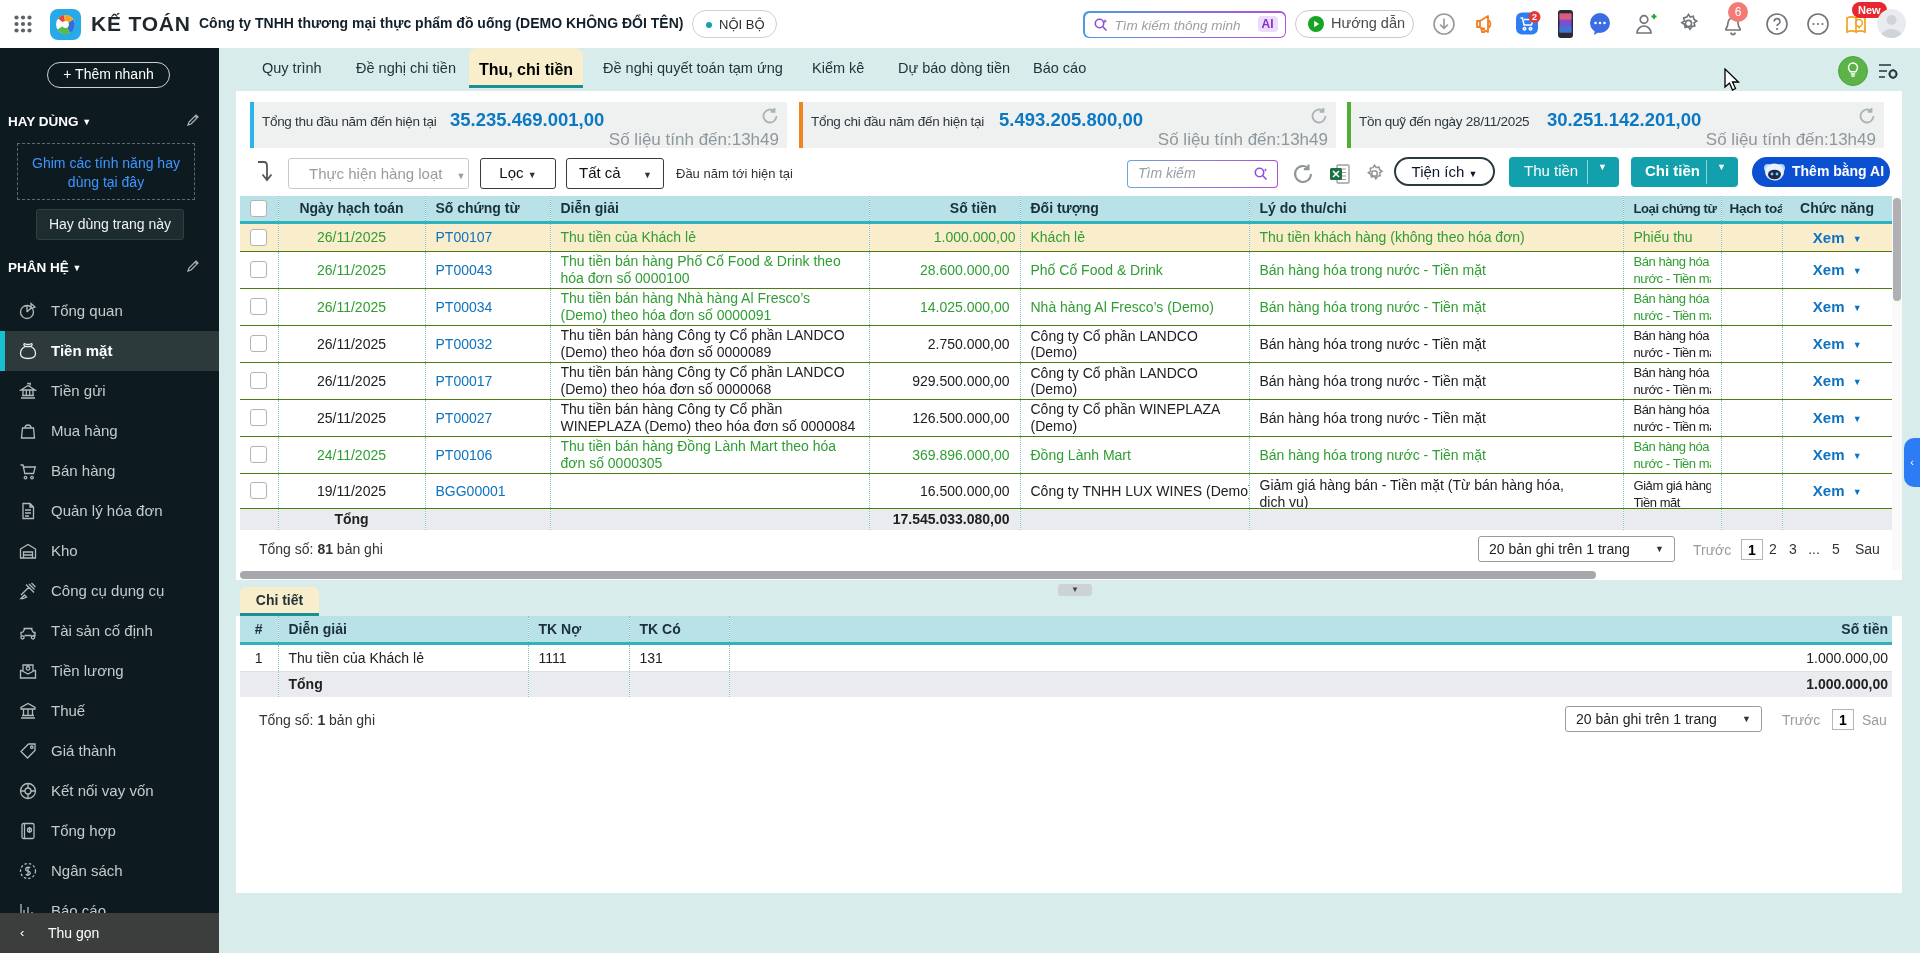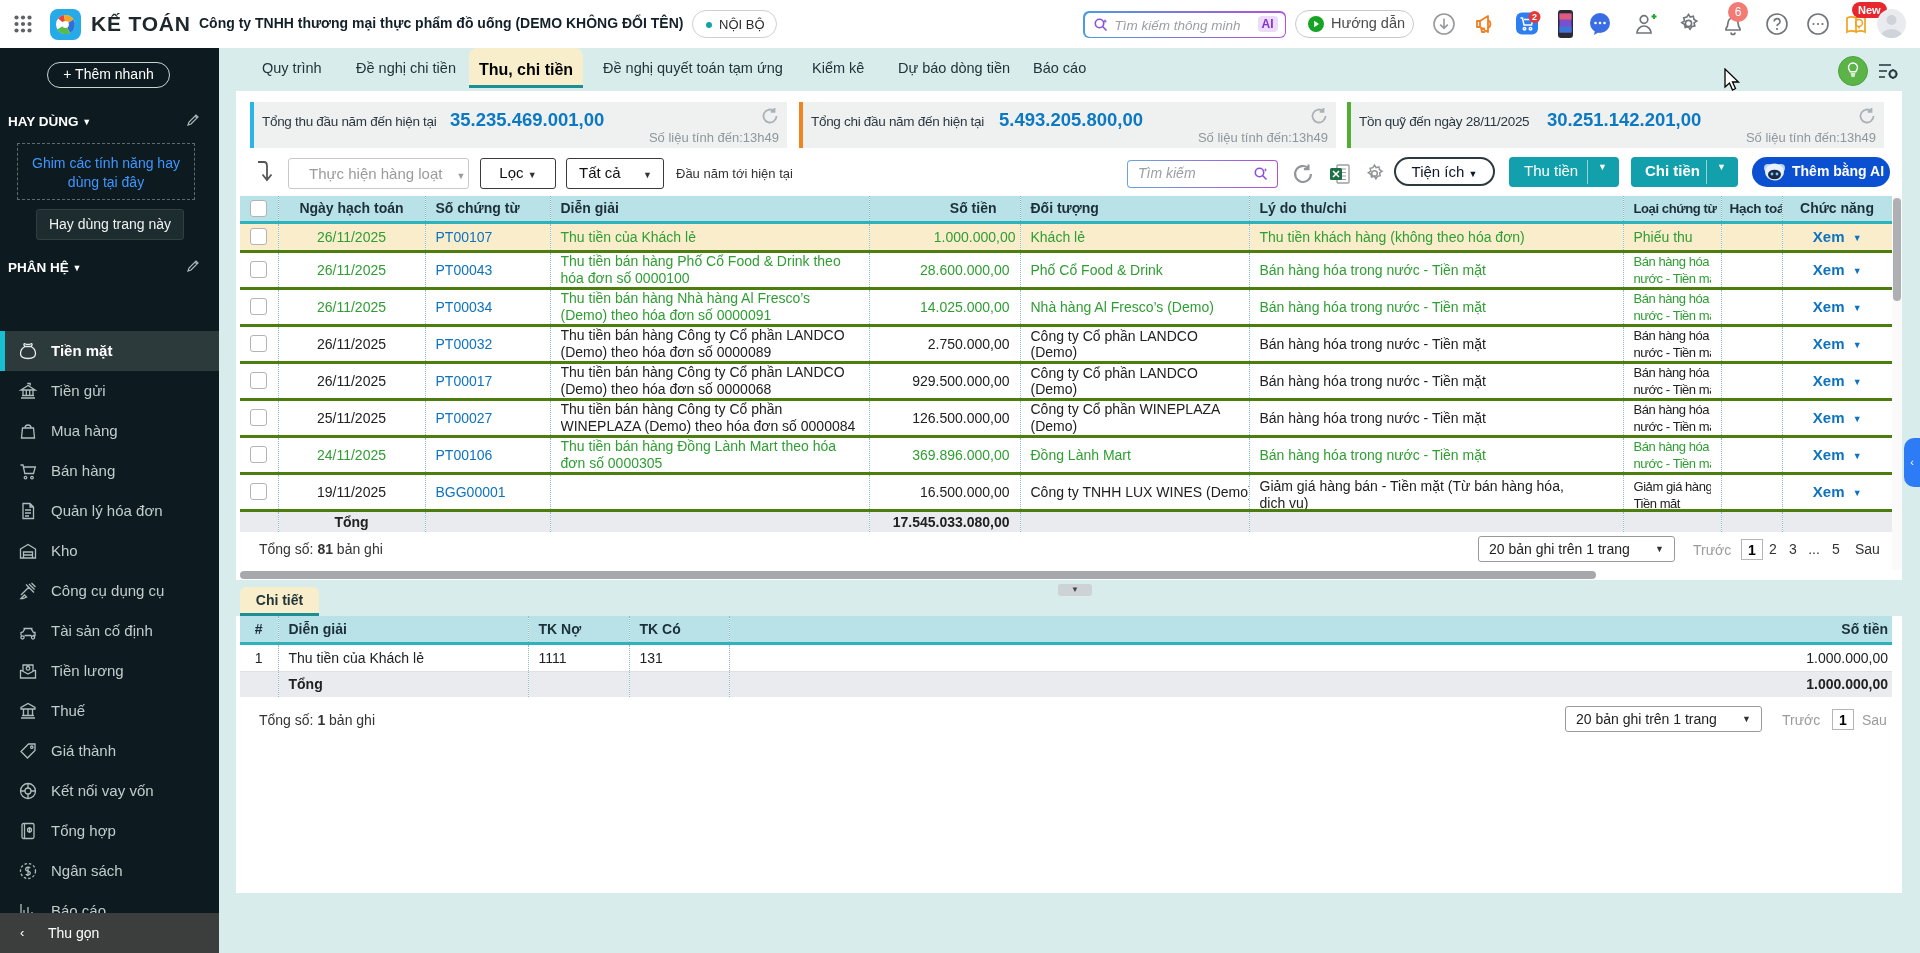--- a/index.html
+++ b/index.html
@@ -28,35 +28,35 @@
   .tab { position:absolute; top:0; height:43px; font-size:14.5px; color:#22343a; line-height:40px; }
   #tab-active { position:absolute; left:250px; top:0; width:114px; height:40px; background:#f8eecb; border-radius:8px 8px 0 0; font-weight:bold; text-align:center; border-bottom:3px solid #1b8e96; }
 
   
   #panel1 { position:absolute; left:236px; top:91px; width:1666px; height:489px; background:#fff; }
 
   .card { position:absolute; top:102px; height:46px; background:#eff1f1; }
   .card .cb { position:absolute; left:0; top:0; width:4px; height:46px; }
   .card .clabel { position:absolute; left:12px; top:12px; font-size:13.5px; letter-spacing:-0.3px; color:#2b3840; }
   .card .cval { position:absolute; left:200px; top:7px; font-size:18.5px; font-weight:bold; color:#0c79c2; }
-  .card .cnote { position:absolute; right:8px; top:28px; font-size:13px; color:#8e979b; }
+  .card .cnote { position:absolute; right:8px; top:28px; font-size:17px; color:#8e979b; }
   .card .cref { position:absolute; right:8px; top:5px; width:18px; height:18px; color:#a9b1b5; }
 
   
   .tbtn { position:absolute; top:158px; height:31px; background:#fff; font-size:15px; }
   #searchbox2 { position:absolute; left:1127px; top:160px; width:151px; height:28px; border-radius:4px; background:linear-gradient(90deg,#6aa5dd,#b04fd8); padding:1px; }
   #searchbox2 .inner { width:100%; height:100%; background:#fff; border-radius:3px; position:relative; }
 
   
   #mtable { position:absolute; left:240px; top:196px; border-collapse:collapse; table-layout:fixed; width:1652px; font-size:14px; color:#212121; }
   #mtable td { overflow:hidden; vertical-align:middle; padding:0 10px; border-right:1px dotted #88bfc9; }
   #mtable td:last-child { border-right:none; }
   #mtable tr.hd td { background:#b9e2e8; font-weight:bold; color:#1b3038; height:26px; border-right:1px dotted #79b6c0; white-space:nowrap; }
   #mtable tr.hd { border-bottom:3px solid #2eb2bb; }
-  #mtable tr.body-r { border-bottom:3px solid #4d7c0f;padding-left:28px; }
+  #mtable tr.body-r { border-bottom:1px solid #4d7c0f;padding-left:28px; }
   #mtable tr.hl td { background:#f9edcb; }
   .grn, .grn td { color:#2f9e32; }
   #mtable td.blue, .blue { color:#0d73c0 !important; }
   .num { text-align:right; }
   .ctr { text-align:center; }
   #mtable tr.total td { background:#e9ebee; font-weight:bold; height:22px; }
   .twoline { line-height:17px; }
   .clip2 { max-height:34px; overflow:hidden; line-height:17px; }
   .clip2b { max-height:31px; overflow:hidden; line-height:17px; }
 
@@ -220,20 +220,27 @@
   <div class="abs" style="left:8px;top:66px;font-size:13.5px;font-weight:bold;color:#fff;">HAY DÙNG <span style="font-size:9px;position:relative;top:-1px;">▼</span></div>
   <svg class="abs" style="left:186px;top:65px" width="14" height="14" viewBox="0 0 14 14" fill="none" stroke="#aeb8b8" stroke-width="1.2">
       <path d="M2 12 L3 9 L10 2 L12 4 L5 11 Z M9 3 L11 5"></path>
     </svg>
   <div class="abs" style="left:17px;top:95px;width:178px;height:57px;border:1px dashed #5c6c6c;color:#3f96ff;font-size:14px;text-align:center;padding-top:10px;line-height:19px;">Ghim các tính năng hay<br>dùng tại đây</div>
   <div class="abs" style="left:36px;top:161px;width:148px;height:31px;background:#1d2c2f;border:1px solid #31403f;border-radius:3px;color:#f0f2f2;font-size:14px;text-align:center;line-height:29px;">Hay dùng trang này</div>
   <div class="abs" style="left:8px;top:212px;font-size:13.5px;font-weight:bold;color:#fff;">PHÂN HỆ <span style="font-size:9px;position:relative;top:-1px;">▼</span></div>
   <svg class="abs" style="left:186px;top:211px" width="14" height="14" viewBox="0 0 14 14" fill="none" stroke="#aeb8b8" stroke-width="1.2">
       <path d="M2 12 L3 9 L10 2 L12 4 L5 11 Z M9 3 L11 5"></path>
     </svg>
+  <div class="menu-item" style="top:243px">
+      <svg class="mi-ic" viewBox="0 0 18 18" fill="none" stroke="#b0bcbc" stroke-width="1.3">
+        <circle cx="8" cy="10" r="6.5"></circle>
+        <path d="M8 10 V3.5 M8 10 L12.5 5.5 M12 1.5 L16 5 L12 6.5 Z"></path>
+      </svg>
+      <span class="mi-txt">Tổng quan</span>
+    </div>
   <div class="menu-item active" style="top:283px">
       <svg class="mi-ic" viewBox="0 0 18 18" fill="none" stroke="#e8ecec" stroke-width="1.3">
         <path d="M6 4.5 C4 2.5 5 1 6.5 2 C7.5 2.6 10.5 2.6 11.5 2 C13 1 14 2.5 12 4.5 C15 6 16.5 9 16.5 11.5 C16.5 15 13.5 16.5 9 16.5 C4.5 16.5 1.5 15 1.5 11.5 C1.5 9 3 6 6 4.5 Z M6 4.5 h6"></path>
       </svg>
       <span class="mi-txt">Tiền mặt</span>
     </div>
   <div class="menu-item" style="top:323px">
       <svg class="mi-ic" viewBox="0 0 18 18" fill="none" stroke="#b0bcbc" stroke-width="1.3">
         <path d="M2 16 h14 M3 13.5 h12 M4 13 v-5 M7.3 13 v-5 M10.7 13 v-5 M14 13 v-5 M2 8 h14 l-7-4.5 Z M8.2 1.5 h3 v2"></path>
       </svg>

